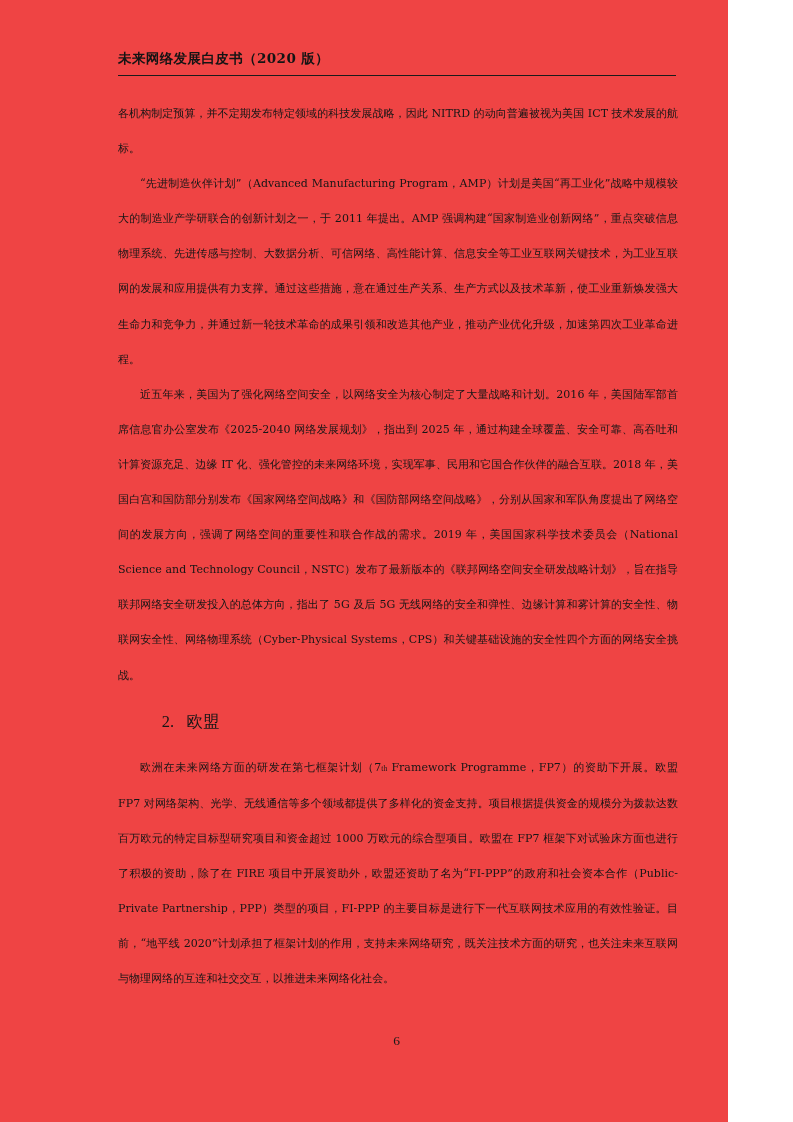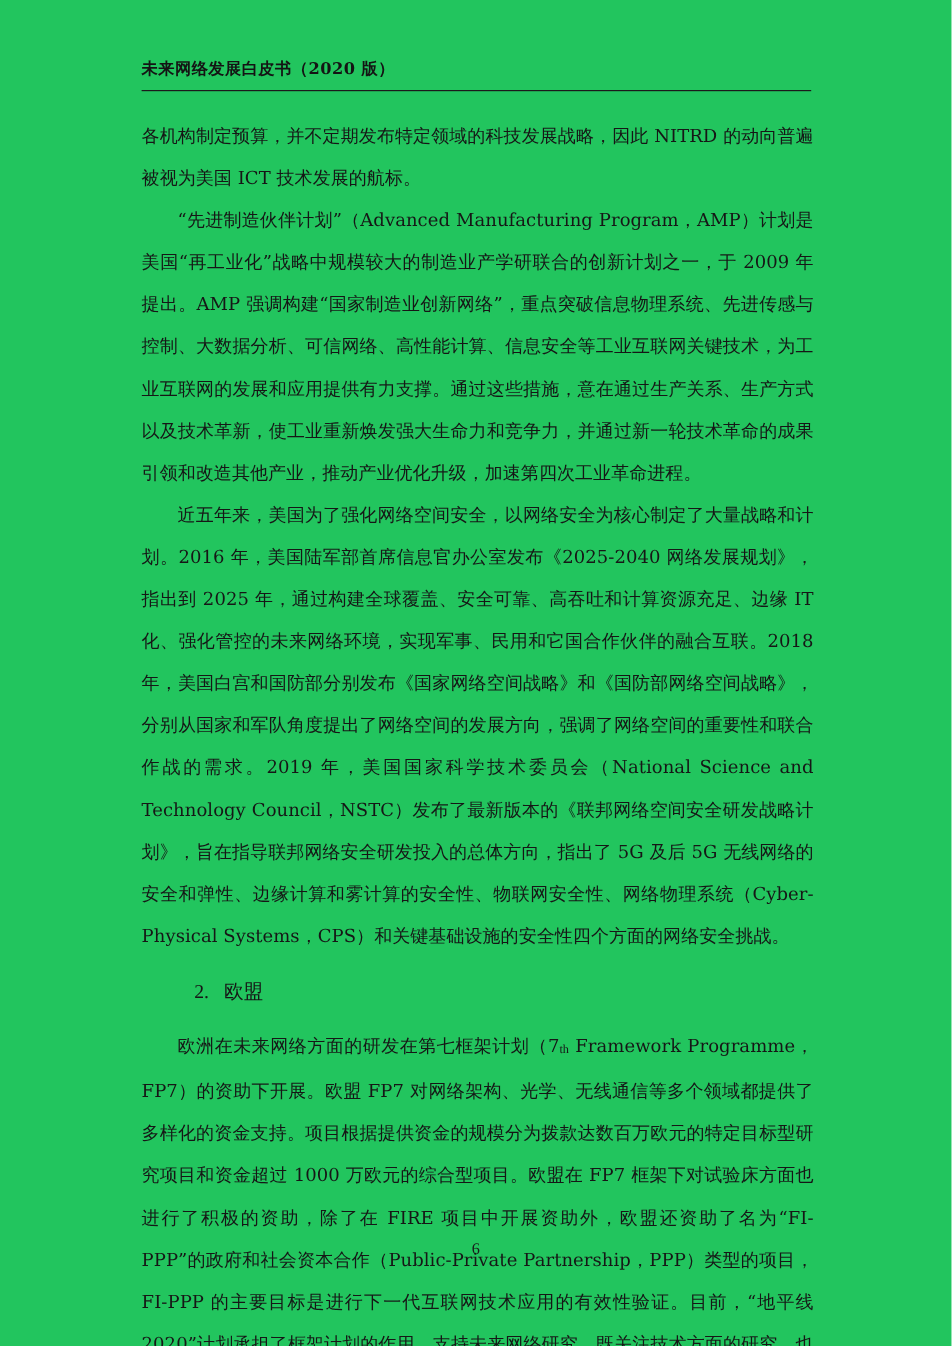--- a/index.html
+++ b/index.html
@@ -11,23 +11,23 @@
     width: 793px;
     height: 1122px;
     position: relative;
     font-family: "DejaVu Serif", "Liberation Serif", serif;
     color: #1a1a1a;
     overflow: hidden;
   }
   .page {
     position: absolute;
     left: 0; top: 0;
-    width: 793px;
+    width: 728px;
     height: 1122px;
-    background: #22c55e;
+    background: #ef4444;
   }
   
   .header {
     position: absolute;
     left: 118px;
     top: 48px;
     width: 558px;
   }
   .header-title {
     font-family: "DejaVu Serif", "Liberation Serif", serif;
@@ -46,21 +46,21 @@
   }
   
   .body-block {
     position: absolute;
     left: 118px;
     top: 96px;
     width: 560px;
   }
   p.para {
     margin: 0;
-    font-size: 15px;
+    font-size: 11px;
     line-height: 35.1px;
     text-align: justify;
     text-justify: inter-ideograph;
     text-indent: 0;
     color: #161616;
     font-family: "DejaVu Serif", "Liberation Serif", serif;
     word-break: break-word;
     letter-spacing: 0.05px;
   }
   p.para.indent {
@@ -108,21 +108,21 @@
 
   <div class="header">
     <div class="header-title">未来网络发展白皮书（2020 版）</div>
     <hr class="header-rule">
   </div>
 
   <div class="body-block">
 
     <p class="para">各机构制定预算，并不定期发布特定领域的科技发展战略，因此 NITRD 的动向普遍被视为美国 ICT 技术发展的航标。</p>
 
-    <p class="para indent">“先进制造伙伴计划”（Advanced Manufacturing Program，AMP）计划是美国“再工业化”战略中规模较大的制造业产学研联合的创新计划之一，于 2009 年提出。AMP 强调构建“国家制造业创新网络”，重点突破信息物理系统、先进传感与控制、大数据分析、可信网络、高性能计算、信息安全等工业互联网关键技术，为工业互联网的发展和应用提供有力支撑。通过这些措施，意在通过生产关系、生产方式以及技术革新，使工业重新焕发强大生命力和竞争力，并通过新一轮技术革命的成果引领和改造其他产业，推动产业优化升级，加速第四次工业革命进程。</p>
+    <p class="para indent">“先进制造伙伴计划”（Advanced Manufacturing Program，AMP）计划是美国“再工业化”战略中规模较大的制造业产学研联合的创新计划之一，于 2011 年提出。AMP 强调构建“国家制造业创新网络”，重点突破信息物理系统、先进传感与控制、大数据分析、可信网络、高性能计算、信息安全等工业互联网关键技术，为工业互联网的发展和应用提供有力支撑。通过这些措施，意在通过生产关系、生产方式以及技术革新，使工业重新焕发强大生命力和竞争力，并通过新一轮技术革命的成果引领和改造其他产业，推动产业优化升级，加速第四次工业革命进程。</p>
 
     <p class="para indent">近五年来，美国为了强化网络空间安全，以网络安全为核心制定了大量战略和计划。2016 年，美国陆军部首席信息官办公室发布《2025-2040 网络发展规划》，指出到 2025 年，通过构建全球覆盖、安全可靠、高吞吐和计算资源充足、边缘 IT 化、强化管控的未来网络环境，实现军事、民用和它国合作伙伴的融合互联。2018 年，美国白宫和国防部分别发布《国家网络空间战略》和《国防部网络空间战略》，分别从国家和军队角度提出了网络空间的发展方向，强调了网络空间的重要性和联合作战的需求。2019 年，美国国家科学技术委员会（National Science and Technology Council，NSTC）发布了最新版本的《联邦网络空间安全研发战略计划》，旨在指导联邦网络安全研发投入的总体方向，指出了 5G 及后 5G 无线网络的安全和弹性、边缘计算和雾计算的安全性、物联网安全性、网络物理系统（Cyber-Physical Systems，CPS）和关键基础设施的安全性四个方面的网络安全挑战。</p>
 
     <p class="heading-num">
       <span class="num lat">2.</span><span>欧盟</span>
     </p>
 
     <p class="para indent"><span>欧洲在未来网络方面的研发在第七框架计划（7</span><span class="sup-th">th</span><span> Framework Programme，FP7）的资助下开展。欧盟 FP7 对网络架构、光学、无线通信等多个领域都提供了多样化的资金支持。项目根据提供资金的规模分为拨款达数百万欧元的特定目标型研究项目和资金超过 1000 万欧元的综合型项目。欧盟在 FP7 框架下对试验床方面也进行了积极的资助，除了在 FIRE 项目中开展资助外，欧盟还资助了名为“FI-PPP”的政府和社会资本合作（Public-Private Partnership，PPP）类型的项目，FI-PPP 的主要目标是进行下一代互联网技术应用的有效性验证。目前，“地平线 2020”计划承担了框架计划的作用，支持未来网络研究，既关注技术方面的研究，也关注未来互联网与物理网络的互连和社交交互，以推进未来网络化社会。</span></p>
 
   </div>

